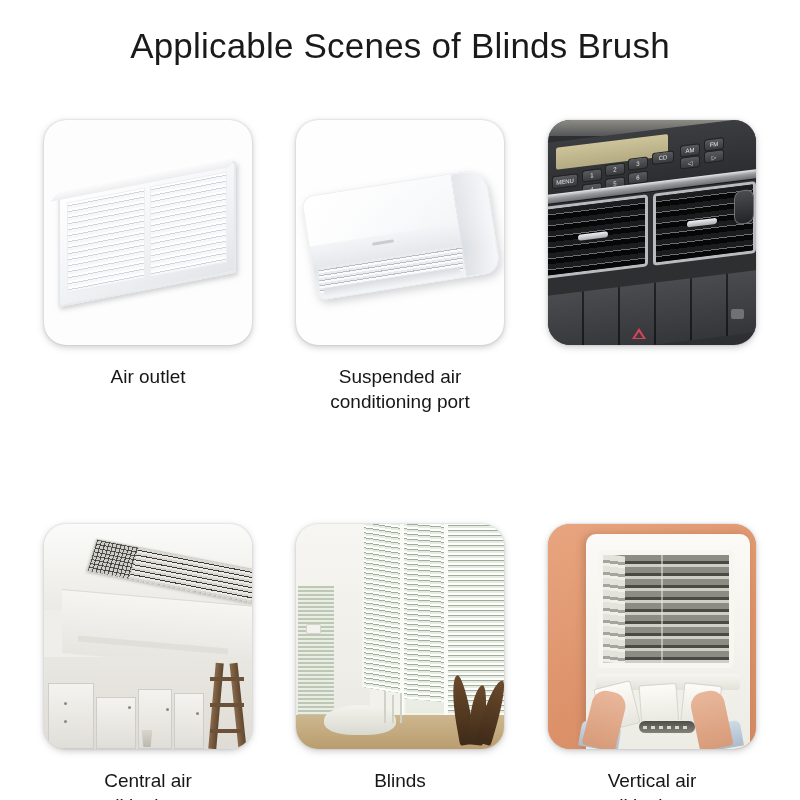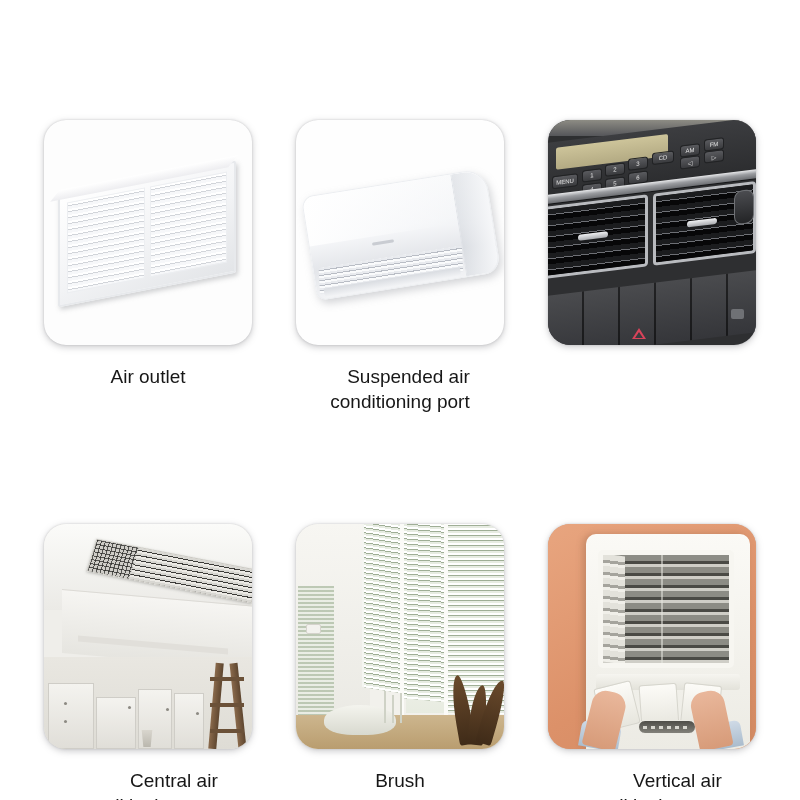--- a/index.html
+++ b/index.html
@@ -39,21 +39,21 @@
     overflow: hidden;
     position: relative;
   }
   .scene { position: absolute; inset: 0; }
 
   .caption {
     margin-top: 19px;
     font-size: 19px;
     line-height: 25px;
     color: #171717;
-    text-align: right;
+    text-align: center;
     white-space: pre-line;
   }
   .caption.c1 { text-align: left; }
 
   
   .t1 { background: #fdfdfd; }
   .t1 .grille {
     position: absolute;
     left: 14px; top: 58px;
     width: 178px; height: 112px;
@@ -464,20 +464,21 @@
     border-radius: 6px 6px 0 0;
   }
   .t6 .sleeve.sL { left: -6px; transform: rotate(10deg); }
   .t6 .sleeve.sR { left: 116px; transform: rotate(-10deg); }
 </style>
 </head>
 <body>
 
 <div class="page">
 
+  <div class="title">Applicable Scenes of Blinds Brush</div>
 
   <div class="grid">
 
     <div class="row">
 
       <div class="cell">
         <div class="tile t1">
           <div class="scene">
             <div class="grille">
               <div class="gbody"></div>
@@ -605,21 +606,21 @@
               <div class="stem" style="left:12px; height:28px;"></div>
               <div class="stem" style="left:20px; height:30px;"></div>
             </div>
             <div class="sculpt">
               <div class="leaf l1"></div>
               <div class="leaf l2"></div>
               <div class="leaf l3"></div>
             </div>
           </div>
         </div>
-        <div class="caption c1">Brush</div>
+        <div class="caption c1">Blinds</div>
       </div>
 
       <div class="cell">
         <div class="tile t6">
           <div class="scene">
             <div class="wall"></div>
             <div class="unit">
               <div class="grillebox">
                 <div class="slats"></div>
                 <div class="slatL"></div>

